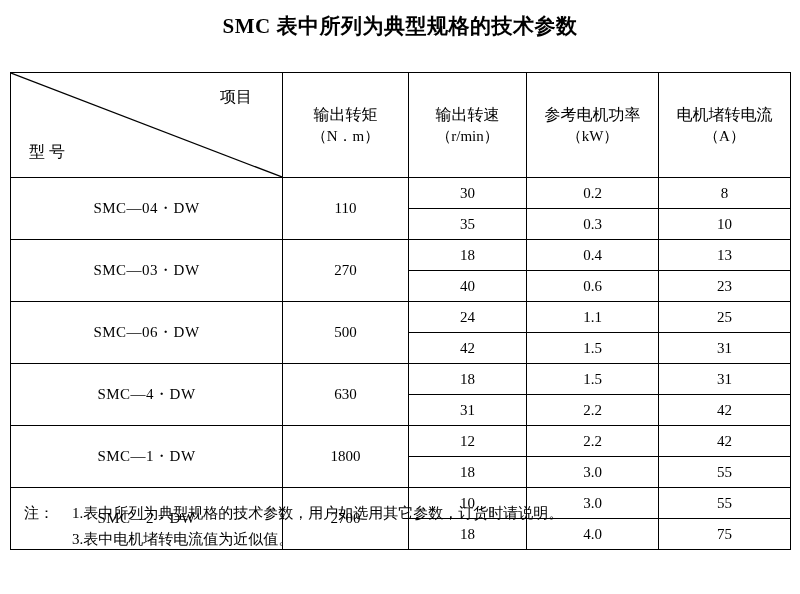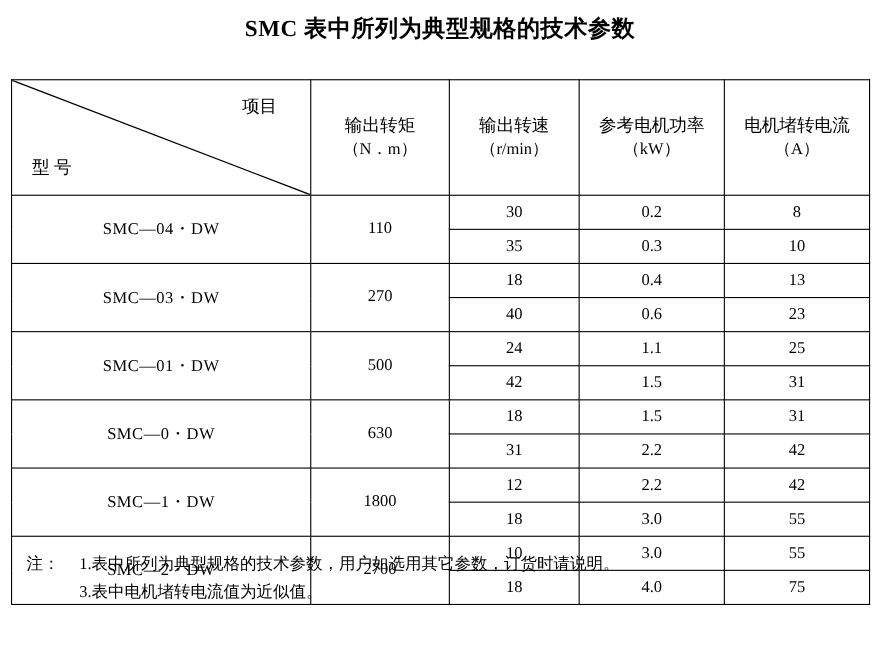--- a/index.html
+++ b/index.html
@@ -195,34 +195,34 @@
           <td class="sub-cell">0.4</td>
           <td class="sub-cell">13</td>
         </tr>
         <tr>
           <td class="sub-cell">40</td>
           <td class="sub-cell">0.6</td>
           <td class="sub-cell">23</td>
         </tr>
 
         <tr>
-          <td class="model-cell" rowspan="2">SMC—01・DW</td>
+          <td class="model-cell" rowspan="2">SMC—06・DW</td>
           <td class="torque-cell" rowspan="2">500</td>
           <td class="sub-cell">24</td>
           <td class="sub-cell">1.1</td>
           <td class="sub-cell">25</td>
         </tr>
         <tr>
           <td class="sub-cell">42</td>
           <td class="sub-cell">1.5</td>
           <td class="sub-cell">31</td>
         </tr>
 
         <tr>
-          <td class="model-cell" rowspan="2">SMC—0・DW</td>
+          <td class="model-cell" rowspan="2">SMC—4・DW</td>
           <td class="torque-cell" rowspan="2">630</td>
           <td class="sub-cell">18</td>
           <td class="sub-cell">1.5</td>
           <td class="sub-cell">31</td>
         </tr>
         <tr>
           <td class="sub-cell">31</td>
           <td class="sub-cell">2.2</td>
           <td class="sub-cell">42</td>
         </tr>

